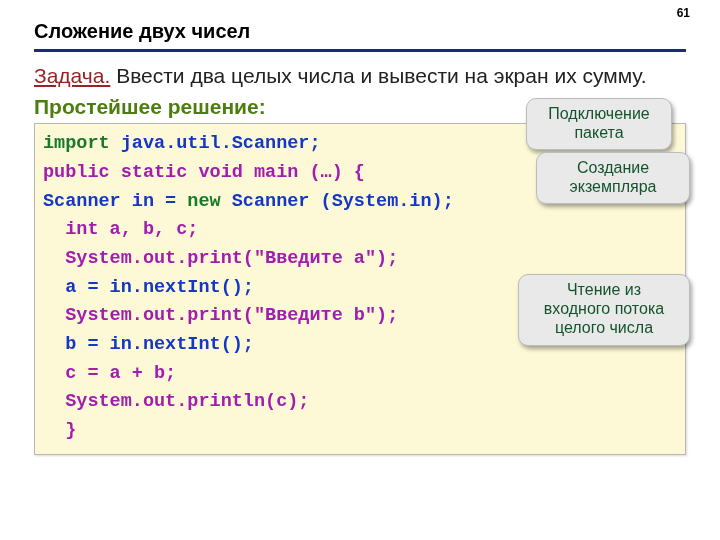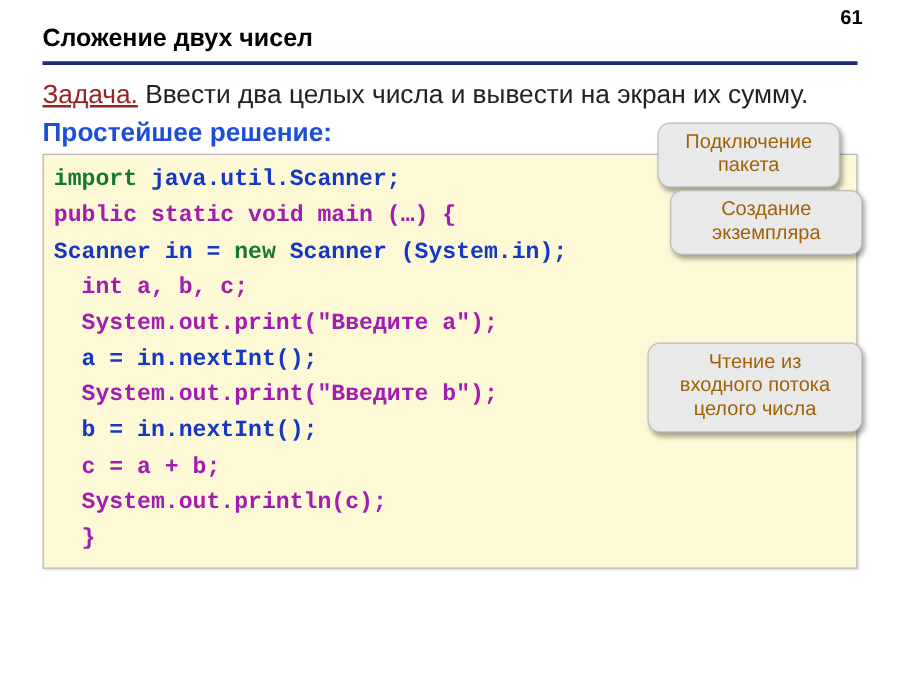--- a/index.html
+++ b/index.html
@@ -9,37 +9,37 @@
     background: #ffffff;
     font-family: Arial, Helvetica, sans-serif;
     position: relative;
     overflow: hidden;
     padding: 20px 34px 14px 34px;
   }
   .page-num {
     position: absolute;
     top: 6px;
     right: 30px;
-    font-size: 16px;
+    font-size: 12px;
     font-weight: bold;
   }
   .title {
     font-size: 20px;
     font-weight: bold;
     color: #000;
     border-bottom: 3px solid #1a2b7a;
     padding-bottom: 6px;
     margin-bottom: 10px;
   }
   .task-block { font-size: 21px; color: #222; line-height: 1.3; }
   .task-label { color: #922; text-decoration: underline; }
   .solution-label {
     font-size: 21px;
     font-weight: bold;
-    color: #1d4ed8;
+    color: #4d7c0f;
     margin-top: 6px;
     margin-bottom: 4px;
   }
   .code-box {
     background: #fdf9d6;
     border: 1px solid #b7b7b7;
     padding: 6px 8px 8px 8px;
     font-family: "Courier New", monospace;
     font-size: 18.5px;
     font-weight: bold;
@@ -53,21 +53,21 @@
   .black { color: #a21caf; }
   .callout {
     position: absolute;
     background: #e9e9e9;
     border: 1px solid #bcbcbc;
     border-radius: 10px;
     padding: 5px 12px 7px 12px;
     font-size: 16px;
     text-align: center;
     box-shadow: 2px 3px 4px rgba(0,0,0,0.35);
-    color: #a16207;
+    color: #14532d;
     line-height: 1.2;
   }
   .callout-1 { top: 98px; right: 48px; width: 146px; }
   .callout-2 { top: 152px; right: 30px; width: 154px; }
   .callout-3 { top: 274px; right: 30px; width: 172px; padding-left: 12px; }
 </style>
 </head>
 <body>
 
 <div class="page-num">61</div>

